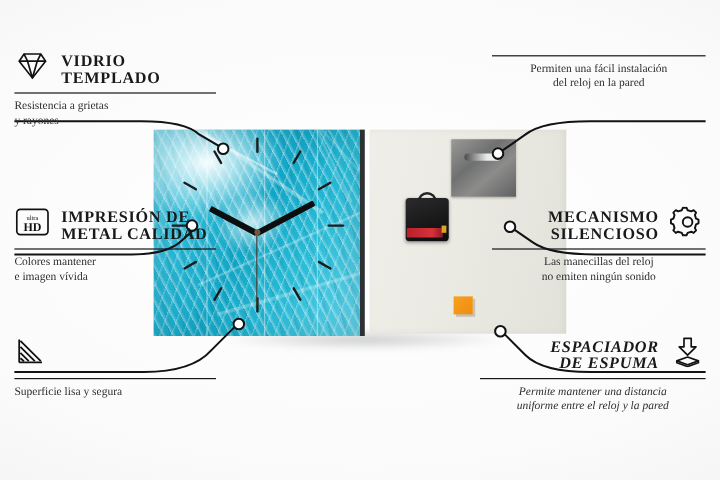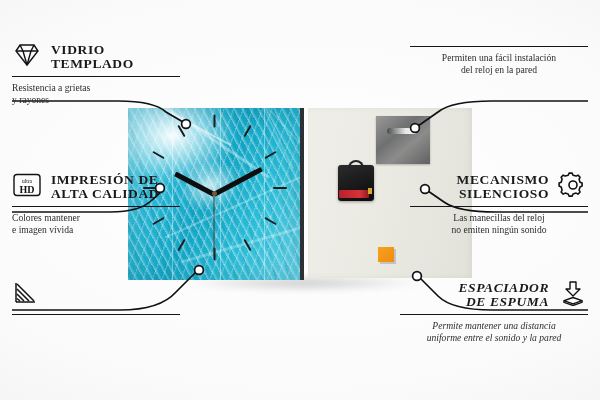--- a/index.html
+++ b/index.html
@@ -215,38 +215,39 @@
   <div class="callout left" style="left:12px; top:172px; width:178px;">
     <div class="c-head">
       <span class="ic">
         <svg width="30" height="26" viewBox="0 0 30 26">
           <rect x="2" y="2.5" width="26" height="21" rx="3" fill="none" stroke="#111214" stroke-width="1.4"></rect>
           <text x="15" y="11" text-anchor="middle" font-family="Liberation Serif, serif" font-size="5.4" fill="#111214">ultra</text>
           <text x="15" y="20.5" text-anchor="middle" font-family="Liberation Serif, serif" font-size="10" font-weight="bold" fill="#111214">HD</text>
         </svg>
       </span>
       <span class="c-title">IMPRESIÓN DE
-ALTA CALIDAD</span>
+METAL CALIDAD</span>
     </div>
     <div class="c-rule" style="width:168px"></div>
     <div class="c-sub">Colores mantener
 e imagen vívida</div>
   </div>
 
   <div class="callout left" style="left:12px; top:280px; width:178px;">
     <div class="c-head">
       <span class="ic">
         <svg width="30" height="26" viewBox="0 0 30 26" stroke="#111214" stroke-width="1.5" fill="none">
           <path d="M4,3 L4,22"></path>
           <path d="M4,22 L23,22"></path>
           <path d="M5,4 L22,21 M5,9 L17,21 M5,14 L12,21 M5,18.5 L8,21"></path>
         </svg>
       </span>
     </div>
     <div class="c-rule" style="width:168px"></div>
+    <div class="c-sub">Superficie lisa y segura</div>
   </div>
 
   <div class="callout right" style="left:410px; top:42px; width:178px;">
     <div class="c-rule" style="width:178px"></div>
     <div class="c-sub">Permiten una fácil instalación
 del reloj en la pared</div>
   </div>
 
   <div class="callout right" style="left:410px; top:172px; width:178px;">
     <div class="c-head">
@@ -271,16 +272,16 @@
       <span class="ic">
         <svg width="30" height="26" viewBox="0 0 30 26" stroke="#111214" stroke-width="1.4" fill="none">
           <path d="M12,2 h6 v7 h4 l-7,7 -7,-7 h4 z" stroke-linejoin="round"></path>
           <path d="M15,17.5 l9,3.2 -9,3.2 -9,-3.2 z" stroke-linejoin="round"></path>
           <path d="M6,20.7 v1.6 l9,3.2 9,-3.2 v-1.6"></path>
         </svg>
       </span>
     </div>
     <div class="c-rule" style="width:188px"></div>
     <div class="c-sub">Permite mantener una distancia
-uniforme entre el sonido y la pared</div>
+uniforme entre el reloj y la pared</div>
   </div>
 
 </div>
 
 </body></html>

